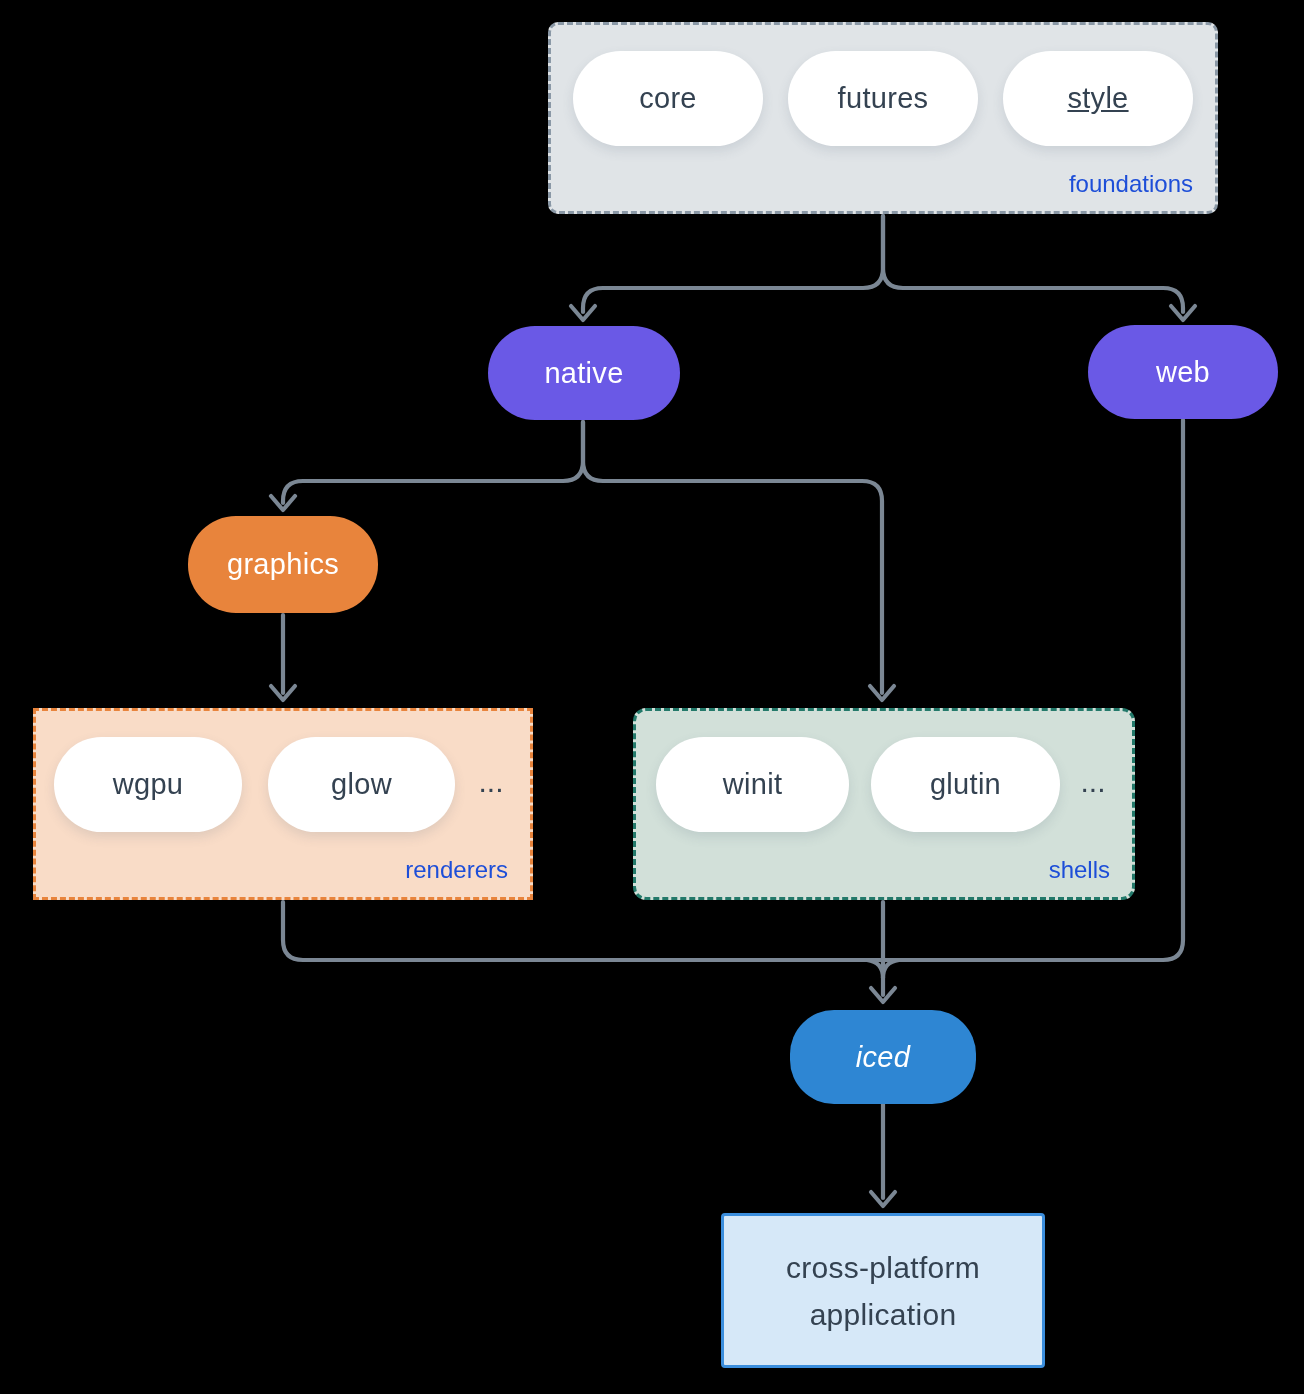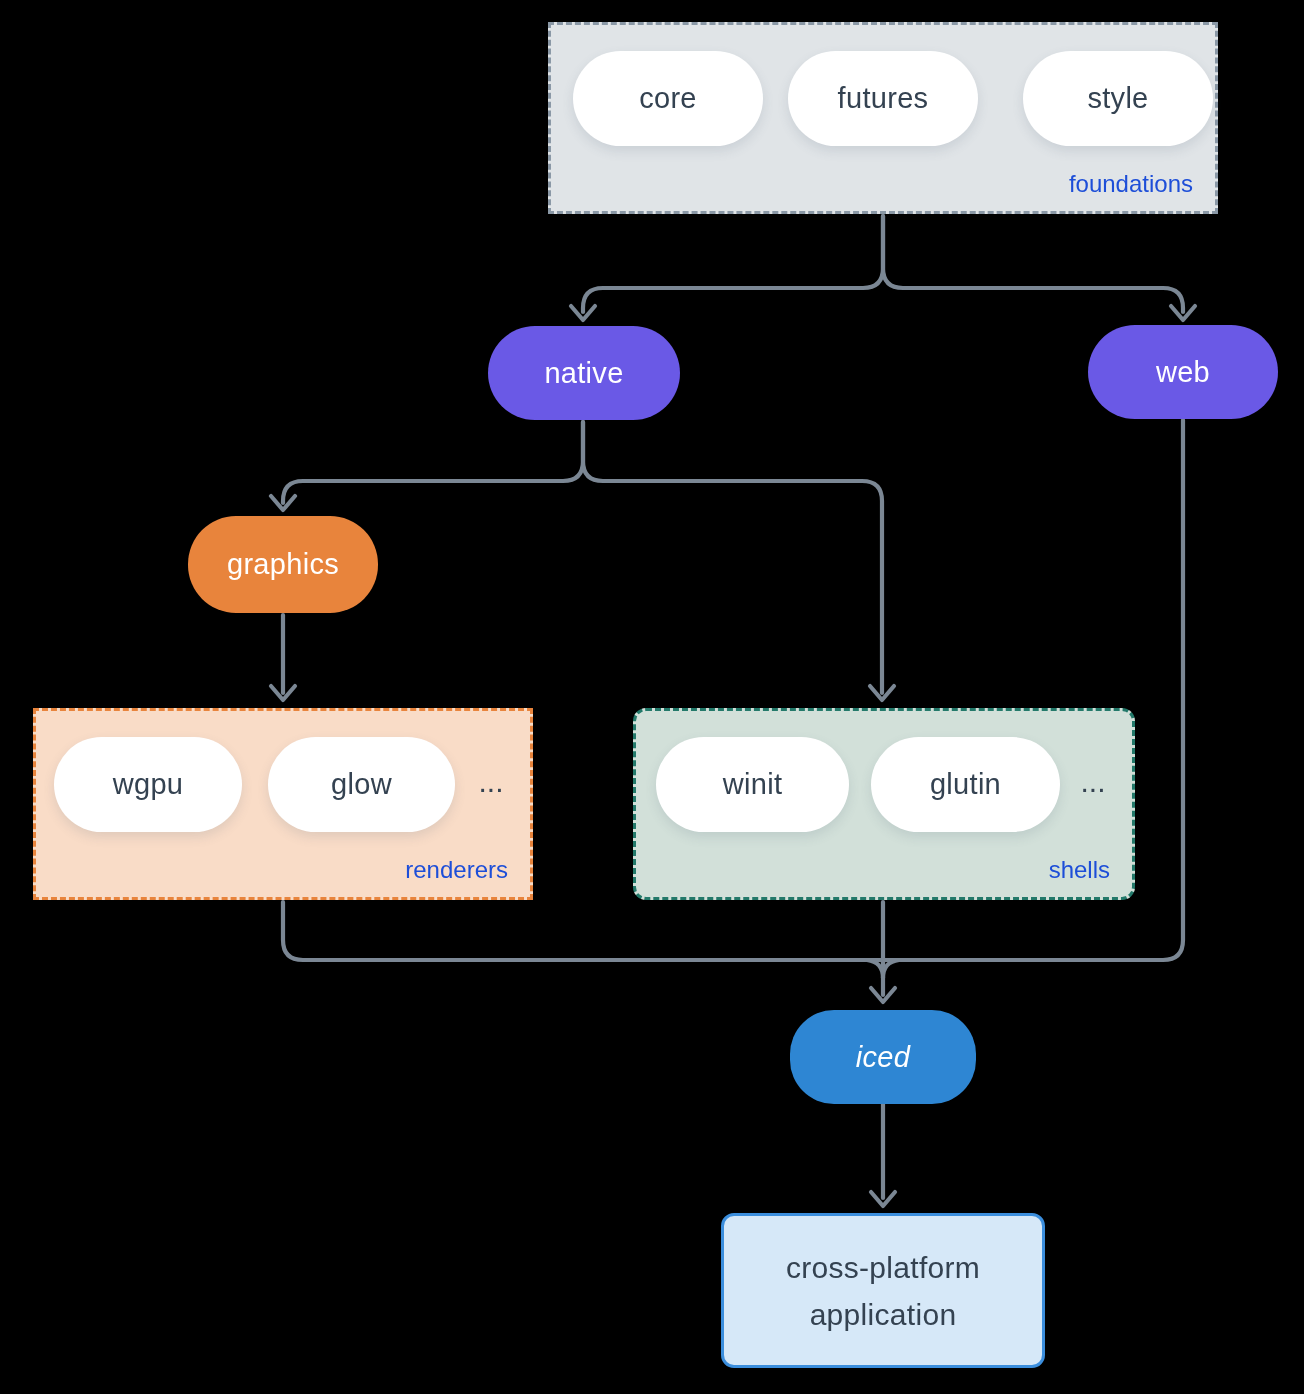--- a/index.html
+++ b/index.html
@@ -4,21 +4,21 @@
 <style>
   html,body{margin:0;padding:0;background:#000;}
   .canvas{
     position:relative;width:1304px;height:1394px;background:#000000;
     font-family:"Liberation Sans","DejaVu Sans",sans-serif;overflow:hidden;
   }
   svg.edges{position:absolute;left:0;top:0;width:1304px;height:1394px;}
   svg.edges path{stroke:#7b8794;stroke-width:4.2;fill:none;stroke-linecap:round;stroke-linejoin:round;}
 
   .group{position:absolute;box-sizing:border-box;border:3px dashed;}
-  .group-foundations{left:548px;top:22px;width:670px;height:192px;background:#e0e4e7;border-color:#8a98a6;}
+  .group-foundations{left:548px;top:22px;width:670px;height:192px;background:#e0e4e7;border-color:#8a98a6;border-radius:10px;}
   .group-renderers{left:33px;top:708px;width:500px;height:192px;background:#f9dcc7;border-color:#e8843c;}
   .group-shells{left:633px;top:708px;width:502px;height:192px;background:#d2e0d9;border-color:#23796a;border-radius:13px;}
   .group-label{position:absolute;right:22px;bottom:13px;font-size:24px;color:#1d4ed8;}
 
   .pill{
     position:absolute;display:flex;align-items:center;justify-content:center;
     border-radius:60px;font-size:29px;letter-spacing:.3px;
   }
   .pill-white{background:#ffffff;color:#344251;box-shadow:0 5px 12px rgba(70,90,110,.14);}
   .pill-in{top:26px;height:95px;}
@@ -26,21 +26,21 @@
 
   .node{position:absolute;display:flex;align-items:center;justify-content:center;
         color:#ffffff;font-size:29px;letter-spacing:.3px;border-radius:48px;text-align:center;}
   .node-native{left:488px;top:326px;width:192px;height:94px;background:#6a59e6;}
   .node-web{left:1088px;top:325px;width:190px;height:94px;background:#6a59e6;}
   .node-graphics{left:188px;top:516px;width:190px;height:97px;background:#e8843c;}
   .node-iced{left:790px;top:1010px;width:186px;height:94px;background:#2e86d3;border-radius:44px;font-style:italic;}
 
   .app-box{
     position:absolute;left:721px;top:1213px;width:324px;height:155px;box-sizing:border-box;
-    background:#d6e8f8;border:3px solid #3b8edd;border-radius:13px;
+    background:#d6e8f8;border:3px solid #3b8edd;border-radius:4px;
     display:flex;flex-direction:column;align-items:center;justify-content:center;
     color:#344251;font-size:30px;line-height:47px;letter-spacing:.3px;
   }
 </style>
 </head>
 <body>
 
 <div class="canvas">
 
   <svg class="edges" viewBox="0 0 1304 1394">
@@ -69,21 +69,21 @@
     <path d="M871 1192 L883 1206 L895 1192"></path>
   </svg>
 
   <div class="group group-foundations">
     <div class="pill pill-white pill-in" style="left:22px;width:190px;">
       <span>core</span>
     </div>
     <div class="pill pill-white pill-in" style="left:237px;width:190px;">
       <span>futures</span>
     </div>
-    <div class="pill pill-white pill-in" style="left:472px;width:190px;">
+    <div class="pill pill-white pill-in" style="left:452px;width:190px;text-decoration:underline;">
       <span>style</span>
     </div>
     <div class="group-label">foundations</div>
   </div>
 
   <div class="node node-native">
     <span>native</span>
   </div>
   <div class="node node-web">
     <span>web</span>

